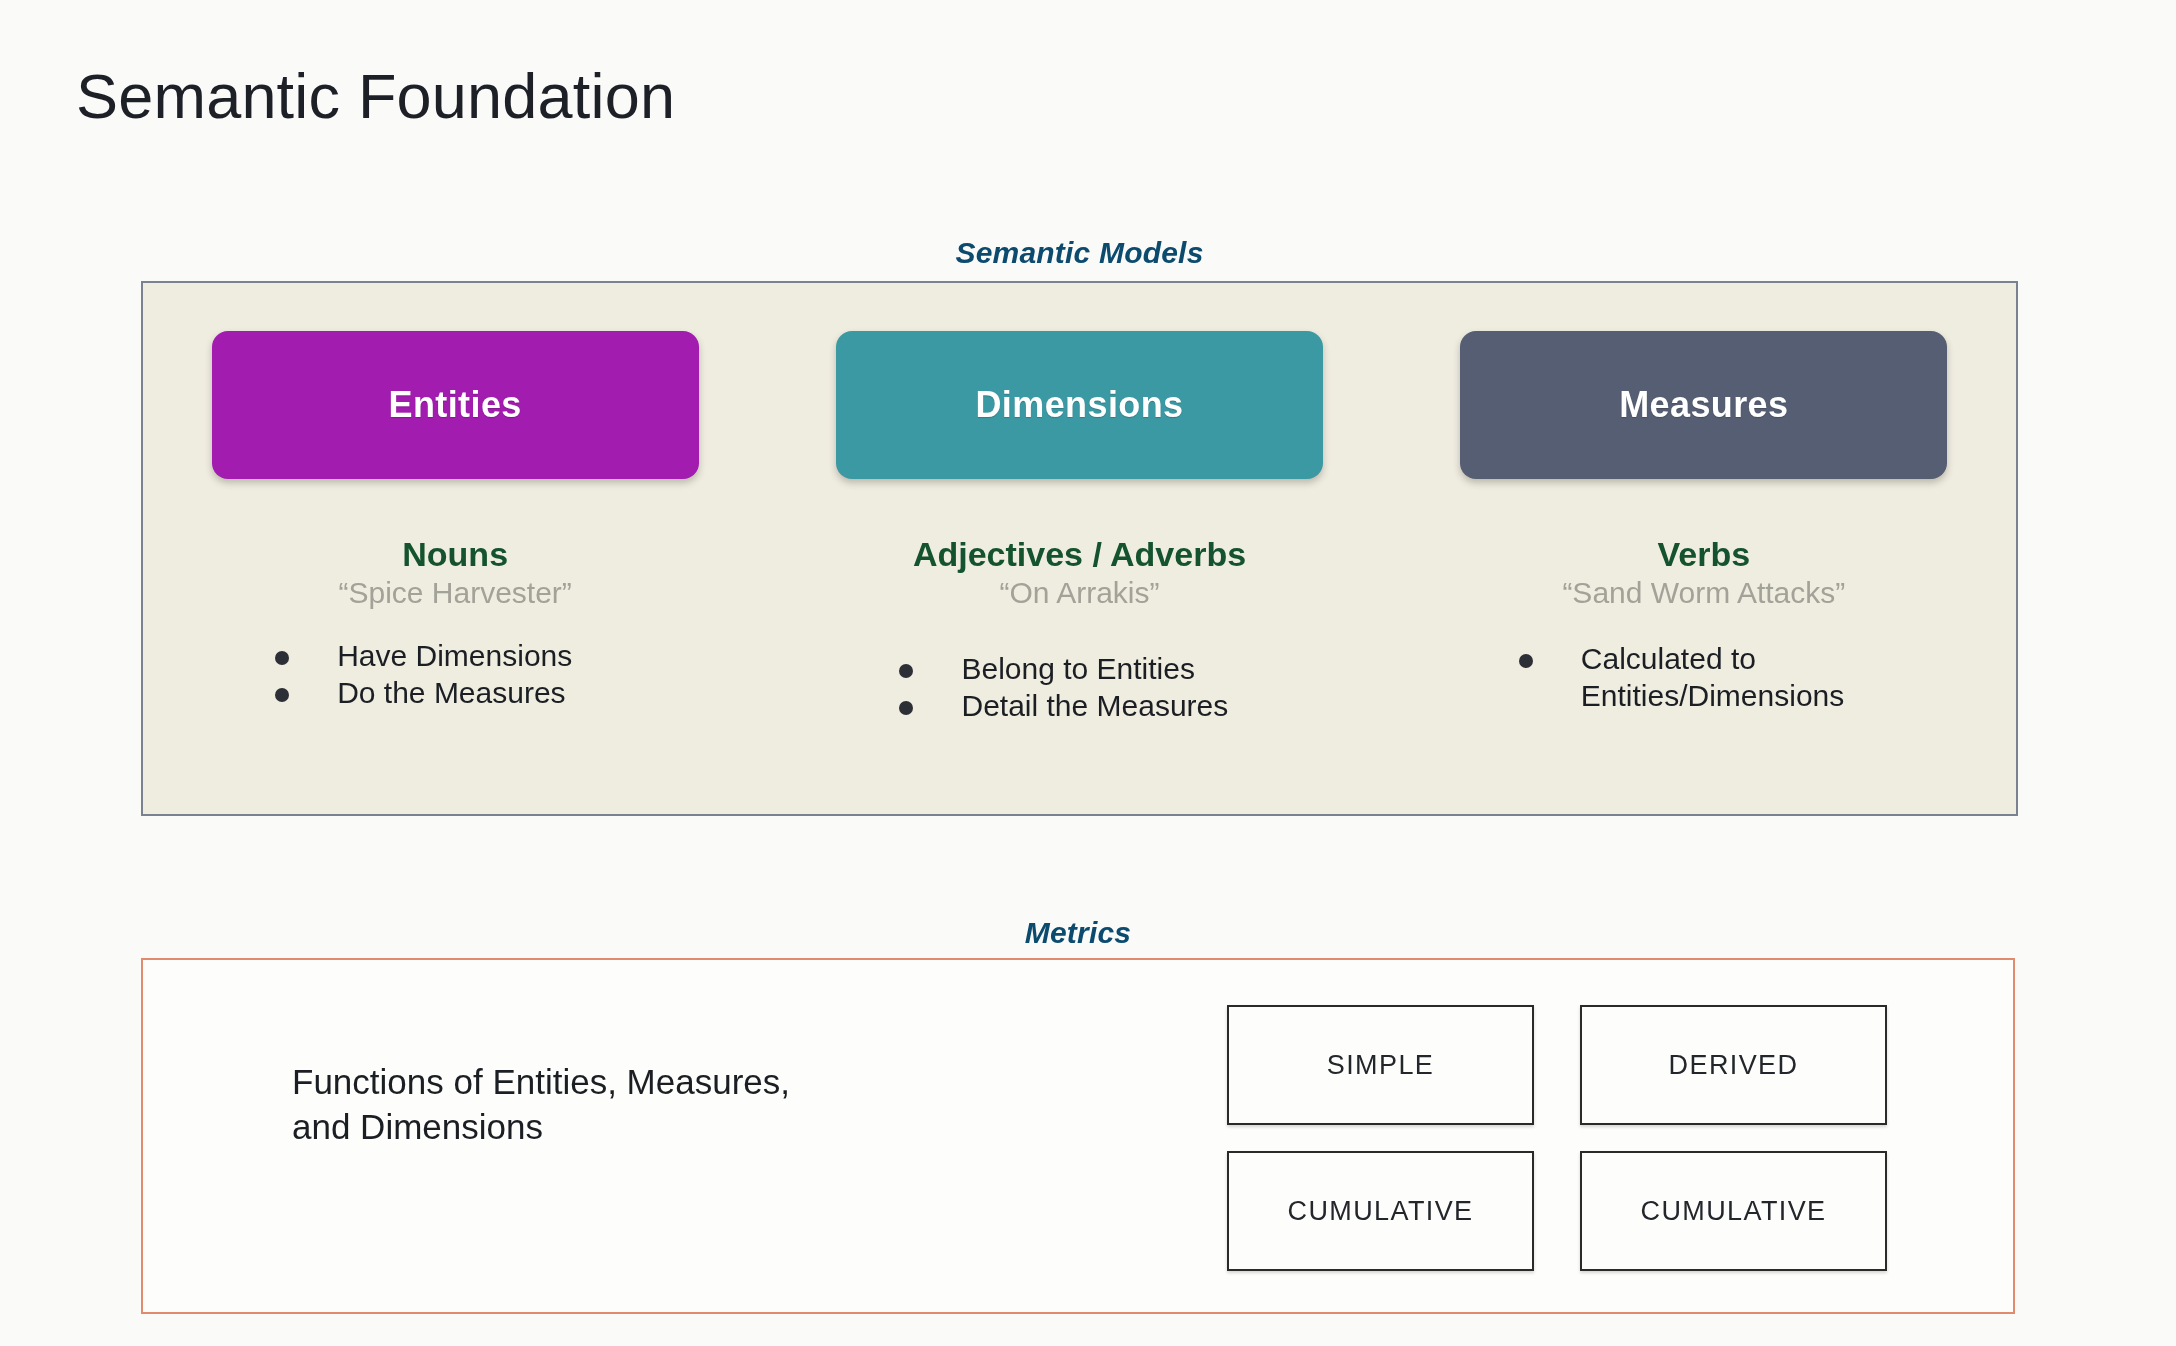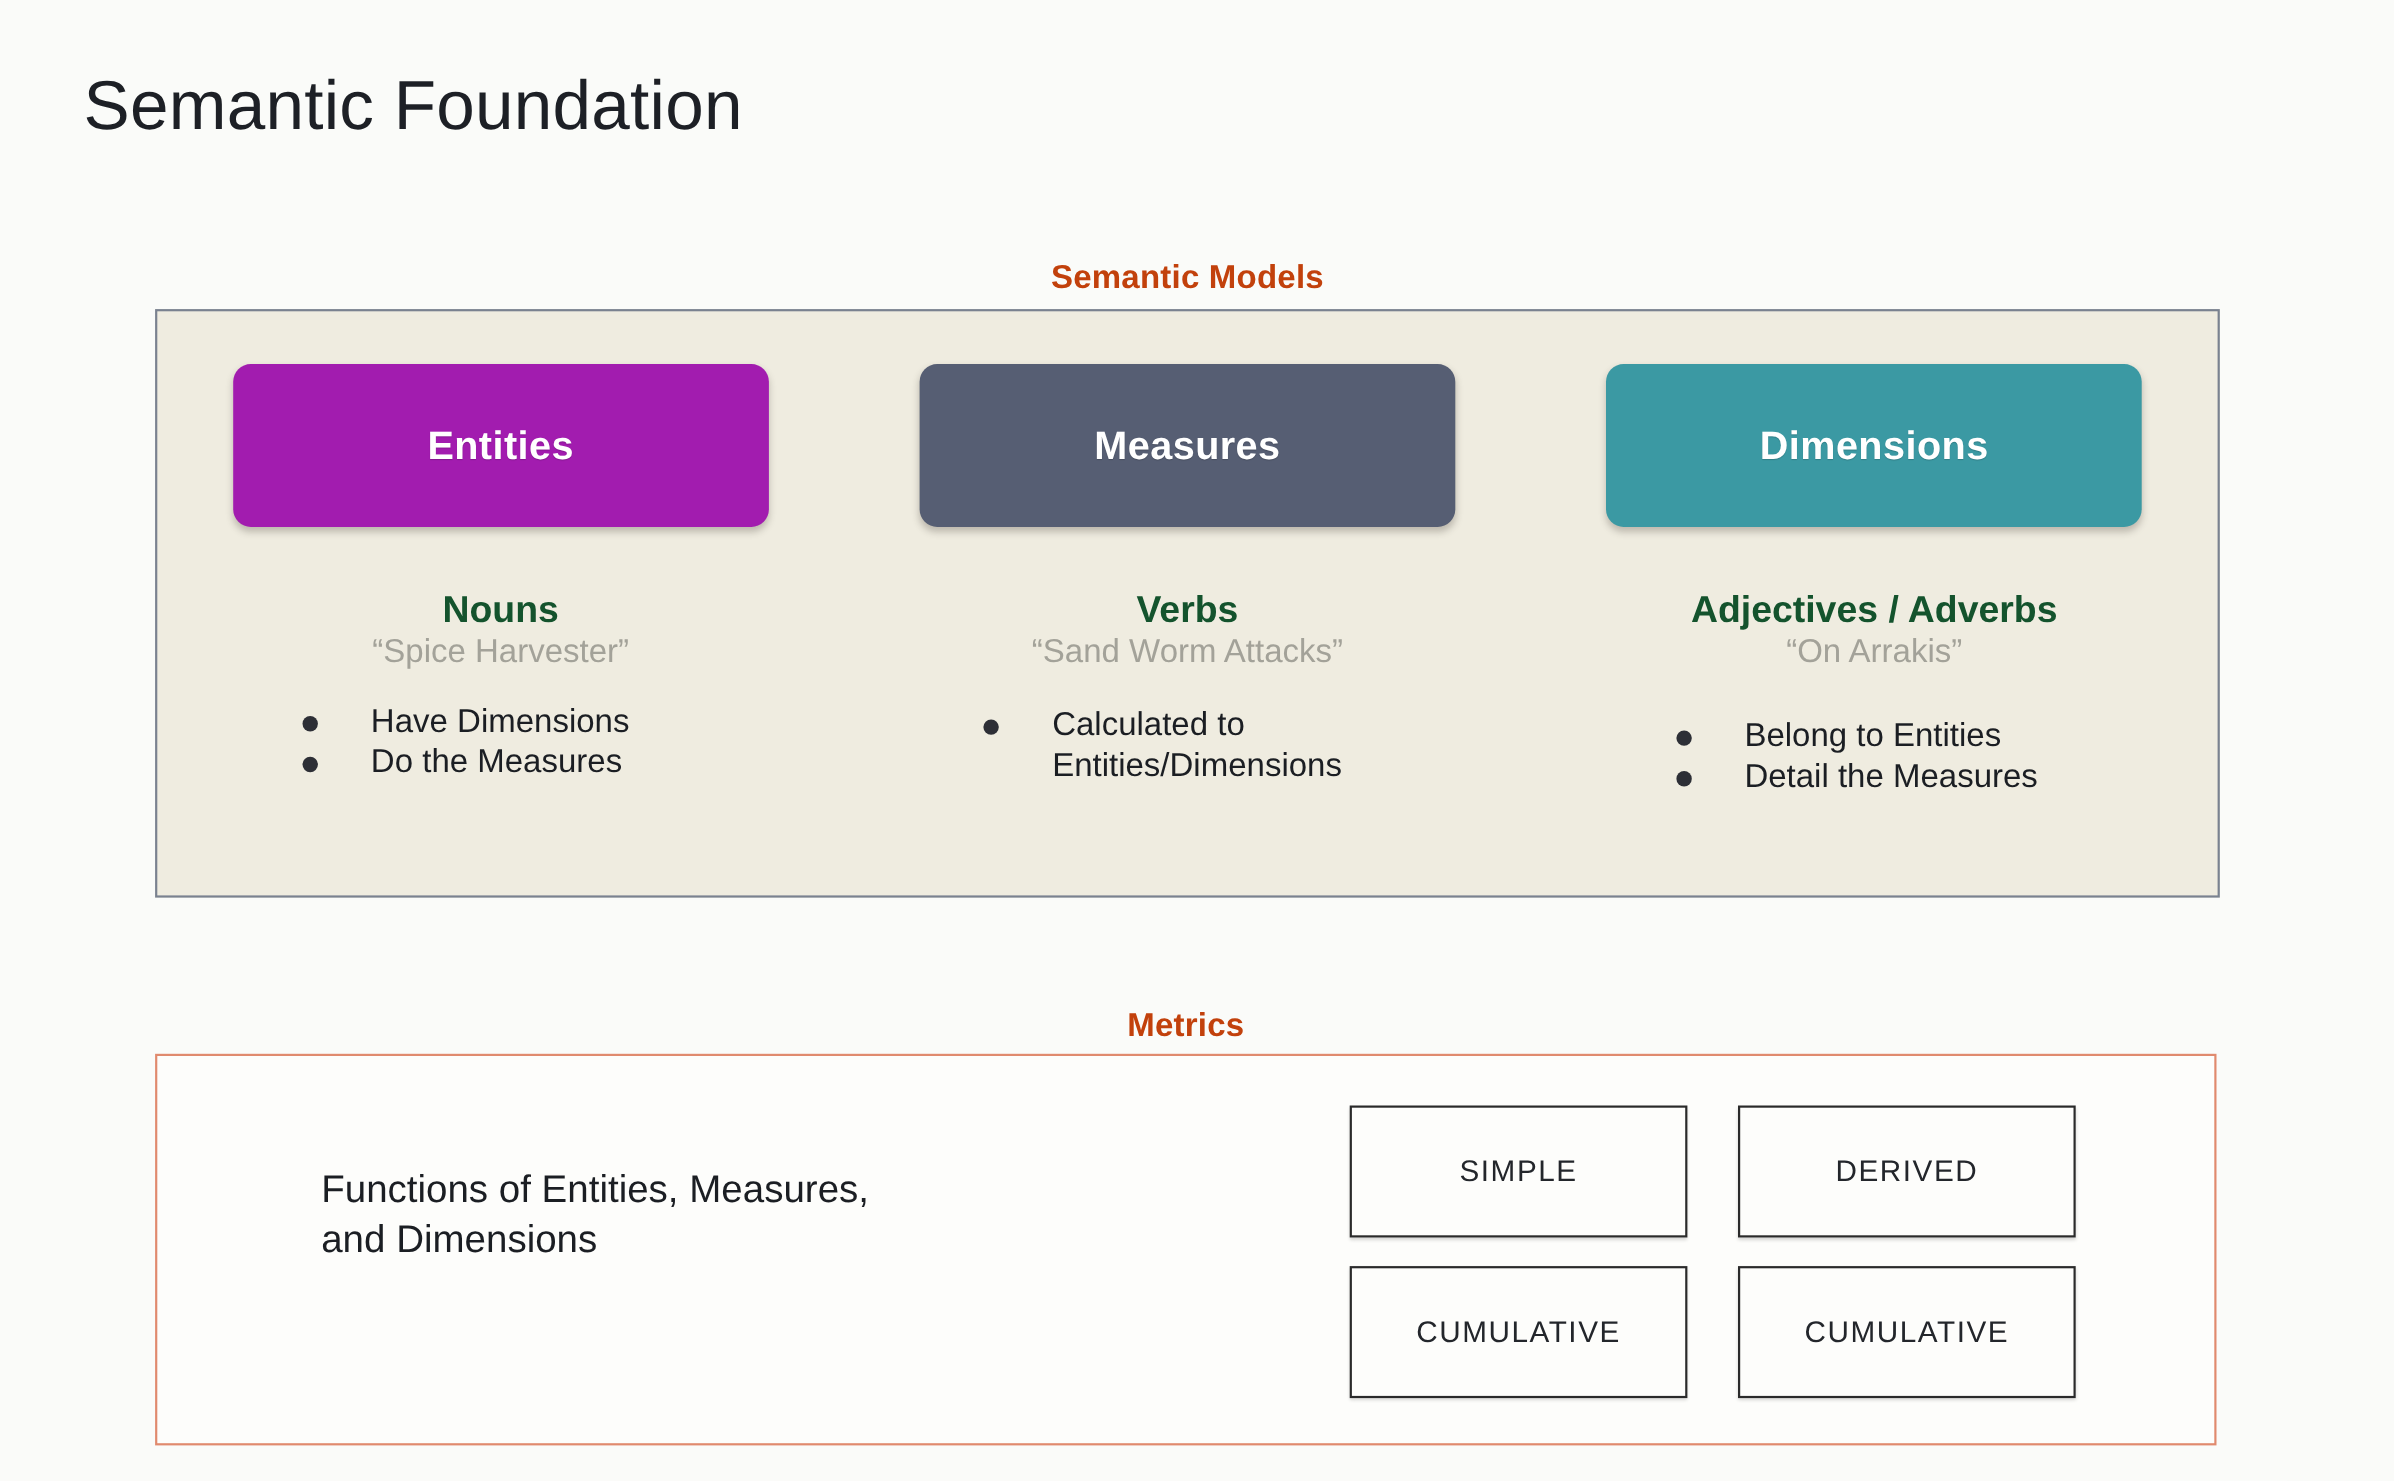--- a/index.html
+++ b/index.html
@@ -32,24 +32,25 @@
     color: #1d2026;
     letter-spacing: 0.2px;
     line-height: 1.1;
     white-space: nowrap;
   }
   
   .section-heading {
     position: absolute;
     font-size: 30px;
     font-weight: 700;
-    color: #c2410c;
+    color: #0c4a6e;
     letter-spacing: 0.2px;
     text-align: center;
     white-space: nowrap;
+    font-style: italic;
   }
   #models-heading {
     left: 141px;
     top: 236px;
     width: 1877px;
   }
   #metrics-heading {
     left: 141px;
     top: 916px;
     width: 1874px;
@@ -233,52 +234,52 @@
             <span class="bullet-dot"></span>
             <span class="bullet-text">Have Dimensions</span>
           </li>
           <li class="bullet-row">
             <span class="bullet-dot"></span>
             <span class="bullet-text">Do the Measures</span>
           </li>
         </ul>
       </div>
 
+      <div class="model-col col-dimensions">
+        <div class="model-card card-dimensions">
+          <span class="card-label">Dimensions</span>
+        </div>
+        <div class="part-of-speech">Adjectives / Adverbs</div>
+        <div class="example-quote">“On Arrakis”</div>
+        <ul class="bullet-list">
+          <li class="bullet-row">
+            <span class="bullet-dot"></span>
+            <span class="bullet-text">Belong to Entities</span>
+          </li>
+          <li class="bullet-row">
+            <span class="bullet-dot"></span>
+            <span class="bullet-text">Detail the Measures</span>
+          </li>
+        </ul>
+      </div>
+
       <div class="model-col col-measures">
         <div class="model-card card-measures">
           <span class="card-label">Measures</span>
         </div>
         <div class="part-of-speech">Verbs</div>
         <div class="example-quote">“Sand Worm Attacks”</div>
         <ul class="bullet-list">
           <li class="bullet-row">
             <span class="bullet-dot"></span>
             <span class="bullet-text">Calculated to Entities/Dimensions</span>
           </li>
         </ul>
       </div>
 
-      <div class="model-col col-dimensions">
-        <div class="model-card card-dimensions">
-          <span class="card-label">Dimensions</span>
-        </div>
-        <div class="part-of-speech">Adjectives / Adverbs</div>
-        <div class="example-quote">“On Arrakis”</div>
-        <ul class="bullet-list">
-          <li class="bullet-row">
-            <span class="bullet-dot"></span>
-            <span class="bullet-text">Belong to Entities</span>
-          </li>
-          <li class="bullet-row">
-            <span class="bullet-dot"></span>
-            <span class="bullet-text">Detail the Measures</span>
-          </li>
-        </ul>
-      </div>
-
     </div>
   </div>
 
   <div class="section-heading" id="metrics-heading">Metrics</div>
 
   <div class="metrics-panel">
     <div class="metrics-desc">
       <div>Functions of Entities, Measures,</div>
       <div>and Dimensions</div>
     </div>

